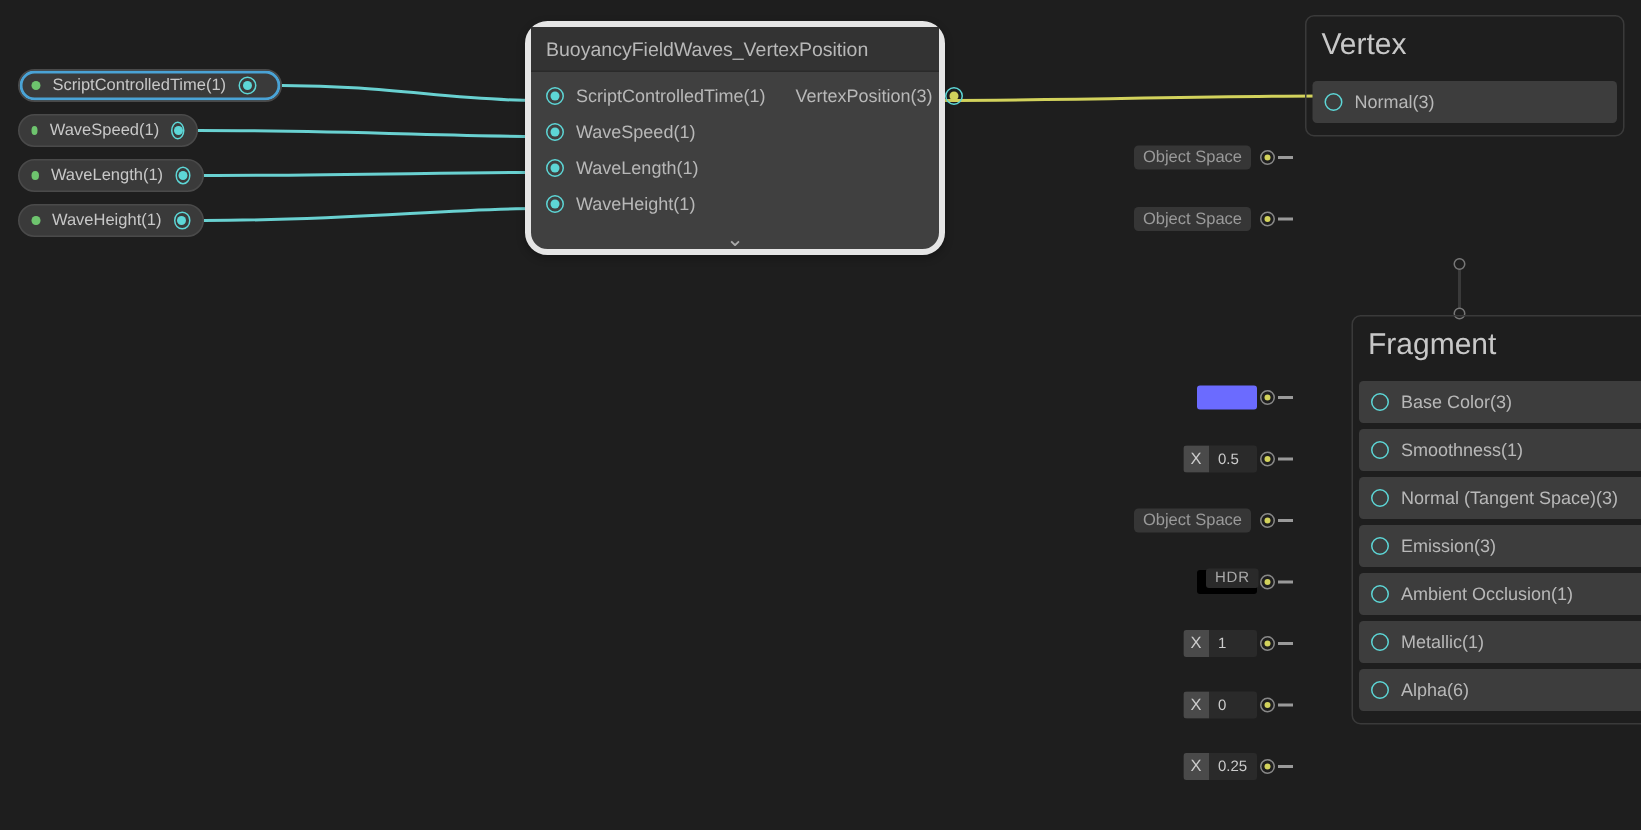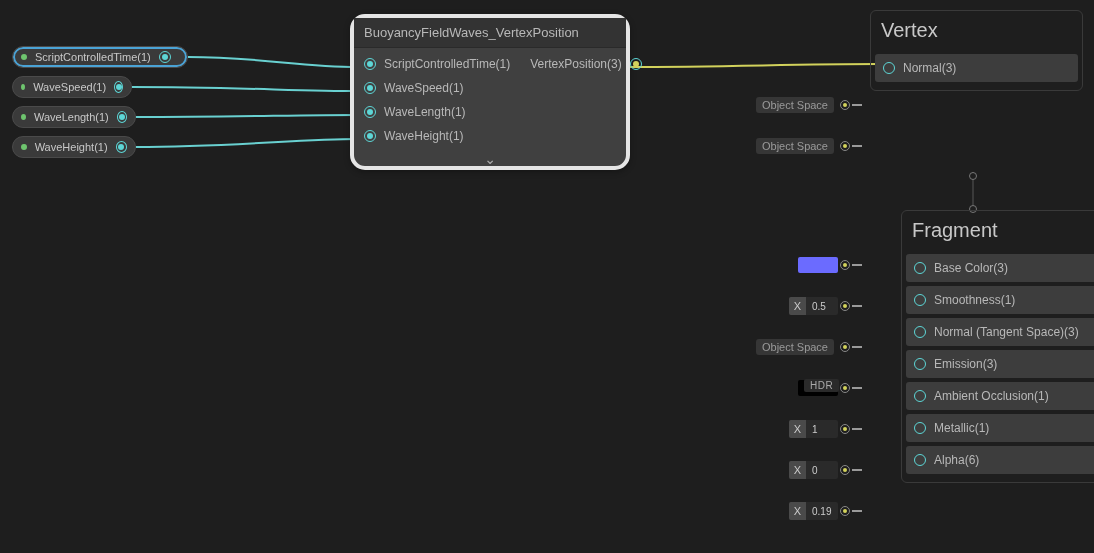--- a/index.html
+++ b/index.html
@@ -261,21 +261,21 @@
           <span class="xval">0</span>
         </span>
         <span class="tag-dot" style="border:1px solid #888;border-radius:50%">
           <span style="width:4px;height:4px;background:#d2d25c;border-radius:50%"></span>
         </span>
         <span class="conn"></span>
       </div>
       <div class="slot-tag" style="top: 500px;">
         <span class="xbox">
           <span class="xlabel">X</span>
-          <span class="xval">0.19</span>
+          <span class="xval">0.25</span>
         </span>
         <span class="tag-dot" style="border:1px solid #888;border-radius:50%">
           <span style="width:4px;height:4px;background:#d2d25c;border-radius:50%"></span>
         </span>
         <span class="conn"></span>
       </div>
     </div>
 
 </div>
 

